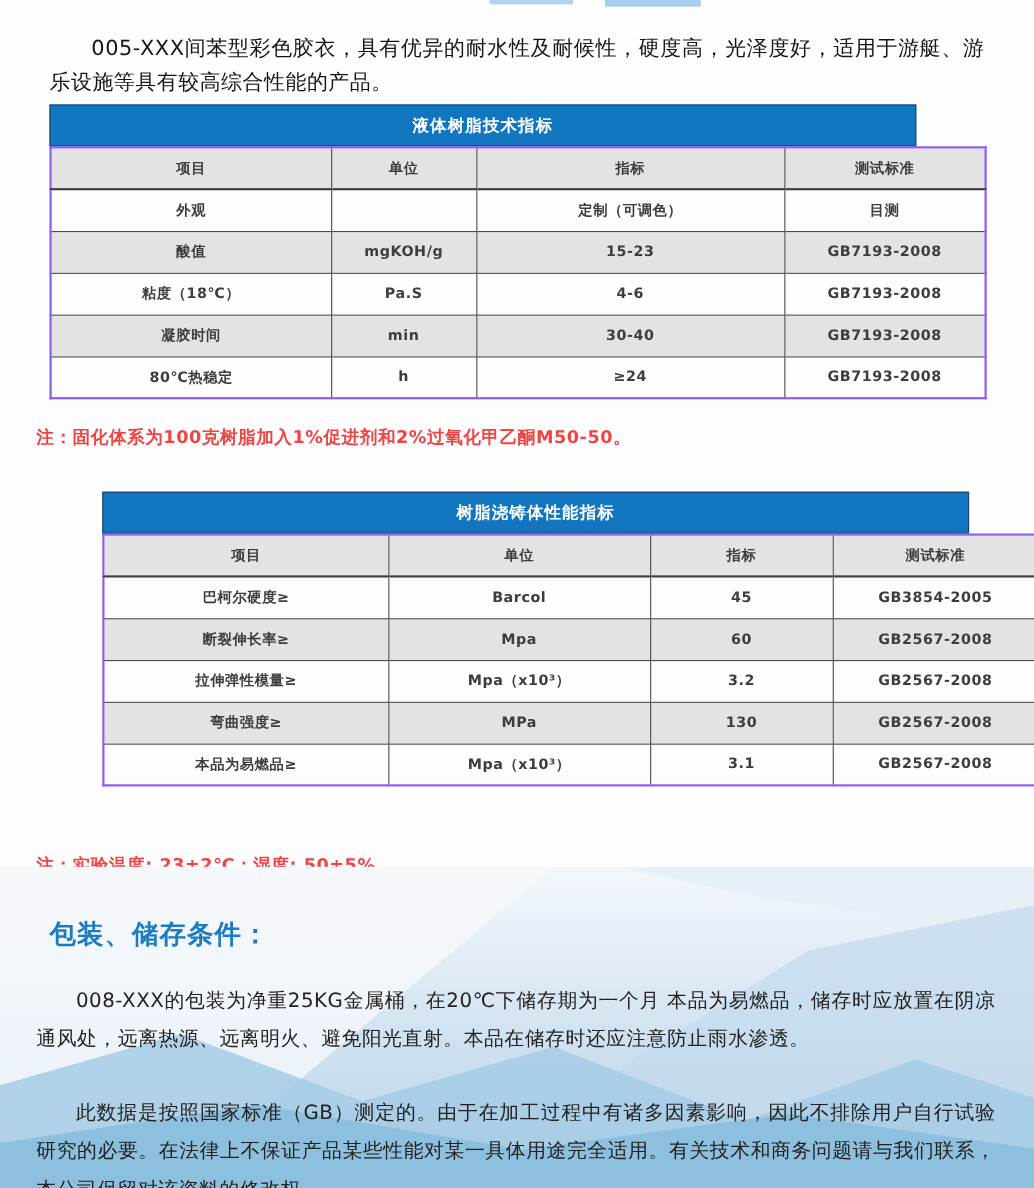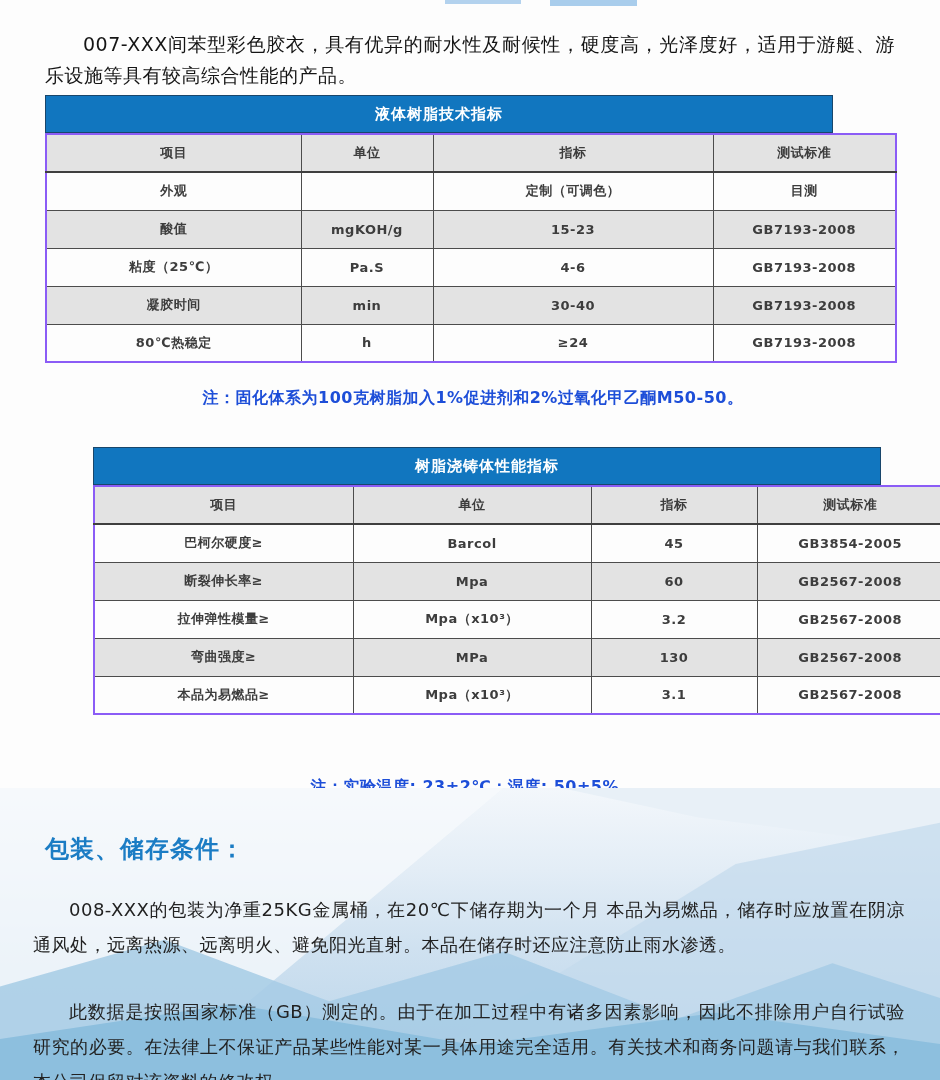--- a/index.html
+++ b/index.html
@@ -38,21 +38,21 @@
     text-align:center;vertical-align:middle;
     font-size:13px;color:#3d3d3d;font-weight:600;
     letter-spacing:.5px;background:#fdfdfd;
     overflow:hidden;white-space:nowrap;
   }
   table.spec tr.grey td{background:#e3e3e3;}
   table.spec tr.head td{background:#e3e3e3;border-bottom:2px solid #3f3f3f;}
 
   .note{
     position:absolute;left:33px;width:880px;
-    font-size:16px;font-weight:bold;color:#1d4ed8;letter-spacing:.5px;text-align:center;
+    font-size:16px;font-weight:bold;color:#ef4444;letter-spacing:.5px;
   }
   .note1{top:372px;}
   .note2{top:761px;}
 
   .storage{
     position:absolute;left:0;top:788px;width:940px;height:292px;
     background:linear-gradient(180deg,#f3f7fb 0%,#e3edf6 28%,#cfe1f0 55%,#b7d3e9 100%);
     overflow:hidden;
     padding-left:28px;
   }
@@ -74,21 +74,21 @@
   }
   .para1{top:86px;}
   .para2{top:188px;}
 </style>
 </head>
 <body>
 
 <div class="frag frag1"></div>
 <div class="frag frag2"></div>
 
-<p class="intro">007-XXX间苯型彩色胶衣，具有优异的耐水性及耐候性，硬度高，光泽度好，适用于游艇、游乐设施等具有较高综合性能的产品。</p>
+<p class="intro">005-XXX间苯型彩色胶衣，具有优异的耐水性及耐候性，硬度高，光泽度好，适用于游艇、游乐设施等具有较高综合性能的产品。</p>
 
 <div class="tblwrap tbl1">
   <div class="tbl-title">液体树脂技术指标</div>
   <table class="spec">
     <colgroup>
         <col style="width:255px">
         <col style="width:132px">
         <col style="width:280px">
         <col style="width:183px">
       </colgroup>
@@ -105,21 +105,21 @@
       <td>定制（可调色）</td>
       <td>目测</td>
     </tr>
     <tr class="grey">
       <td>酸值</td>
       <td>mgKOH/g</td>
       <td>15-23</td>
       <td>GB7193-2008</td>
     </tr>
     <tr>
-      <td>粘度（25℃）</td>
+      <td>粘度（18℃）</td>
       <td>Pa.S</td>
       <td>4-6</td>
       <td>GB7193-2008</td>
     </tr>
     <tr class="grey">
       <td>凝胶时间</td>
       <td>min</td>
       <td>30-40</td>
       <td>GB7193-2008</td>
     </tr>

